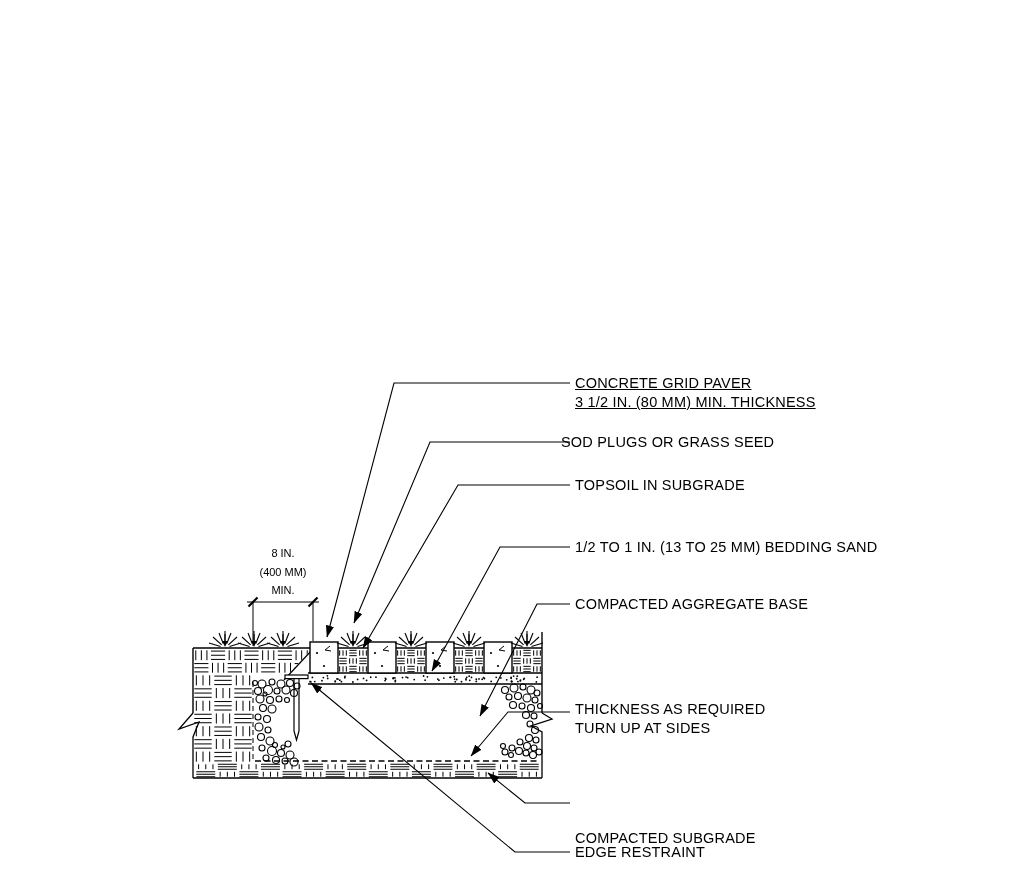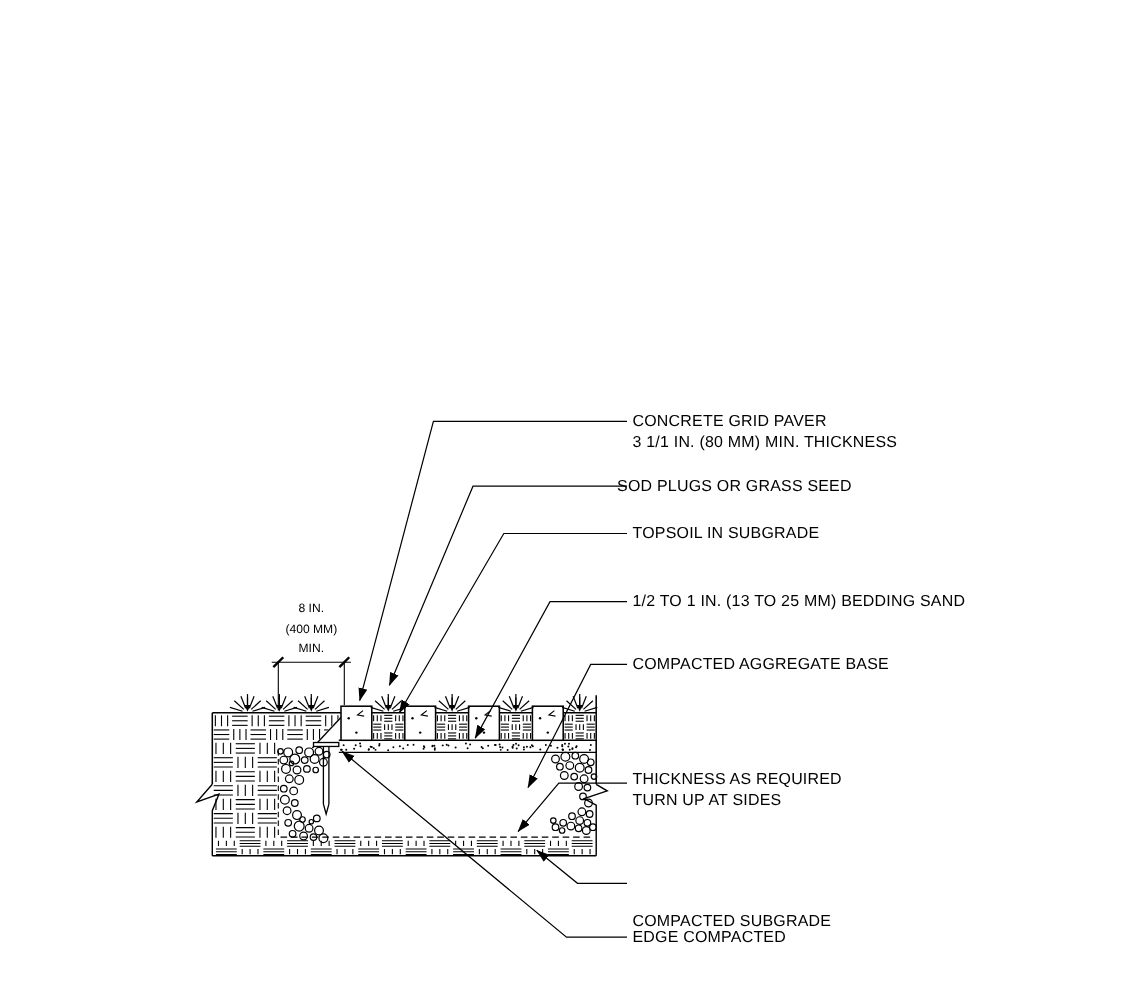--- a/index.html
+++ b/index.html
@@ -624,23 +624,23 @@
         <polyline points="570,852 515,852 311,683" fill="none" stroke="#000000" stroke-width="1.1" marker-end="url(#ah)"></polyline>
       </g>
     </svg>
 
   <div class="dim" style="left:283px;top:544px;">
     <div>8 IN.</div>
     <div>(400 MM)</div>
     <div>MIN.</div>
   </div>
 
-  <div class="callout" style="left:575px;top:374px;">
+  <div class="callout" style="left:575px;top:374px;text-decoration:underline;">
     <span>CONCRETE GRID PAVER</span><br>
-    <span>3 1/1 IN. (80 MM) MIN. THICKNESS</span>
+    <span>3 1/2 IN. (80 MM) MIN. THICKNESS</span>
   </div>
   <div class="callout" style="left:561px;top:433px;">
     <span>SOD PLUGS OR GRASS SEED</span>
   </div>
   <div class="callout" style="left:575px;top:476px;">
     <span>TOPSOIL IN SUBGRADE</span><br>
   </div>
   <div class="callout" style="left:575px;top:538px;">
     <span>1/2 TO 1 IN. (13 TO 25 MM) BEDDING SAND</span>
   </div>
@@ -648,15 +648,15 @@
     <span>COMPACTED AGGREGATE BASE</span>
   </div>
   <div class="callout" style="left:575px;top:700px;">
     <span>THICKNESS AS REQUIRED</span><br>
     <span>TURN UP AT SIDES</span>
   </div>
   <div class="callout" style="left:575px;top:794px;margin-top:35px;">
     <span>COMPACTED SUBGRADE</span>
   </div>
   <div class="callout" style="left:575px;top:843px;">
-    <span>EDGE COMPACTED</span>
+    <span>EDGE RESTRAINT</span>
   </div>
 </div>
 
 </body></html>

